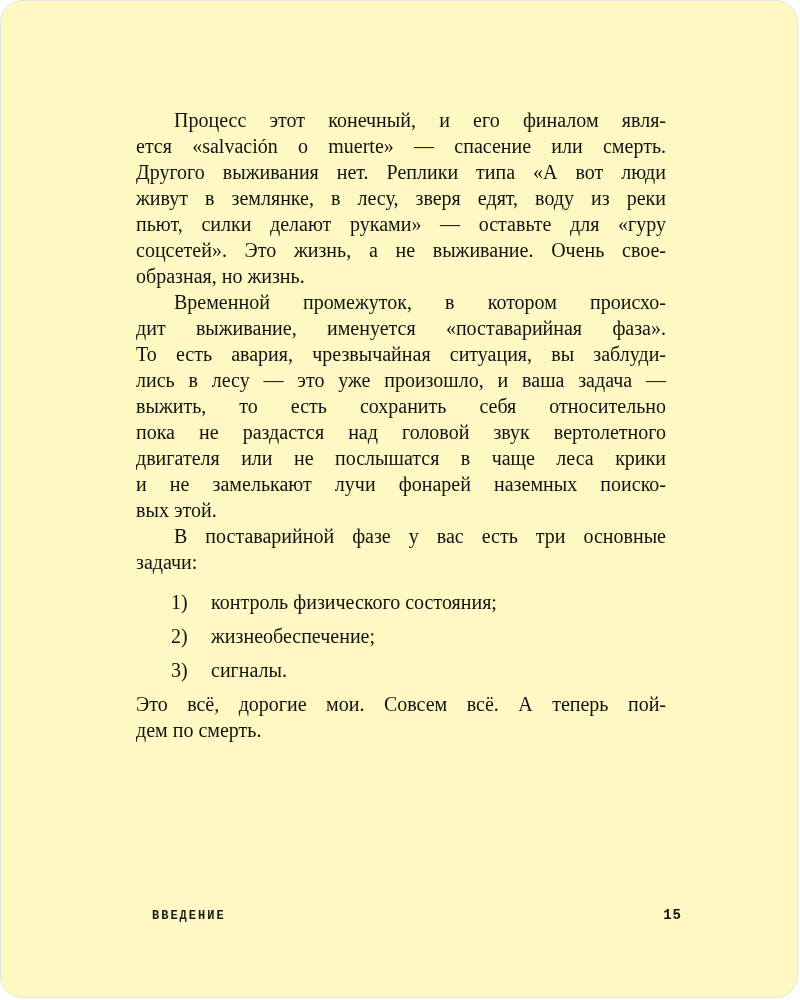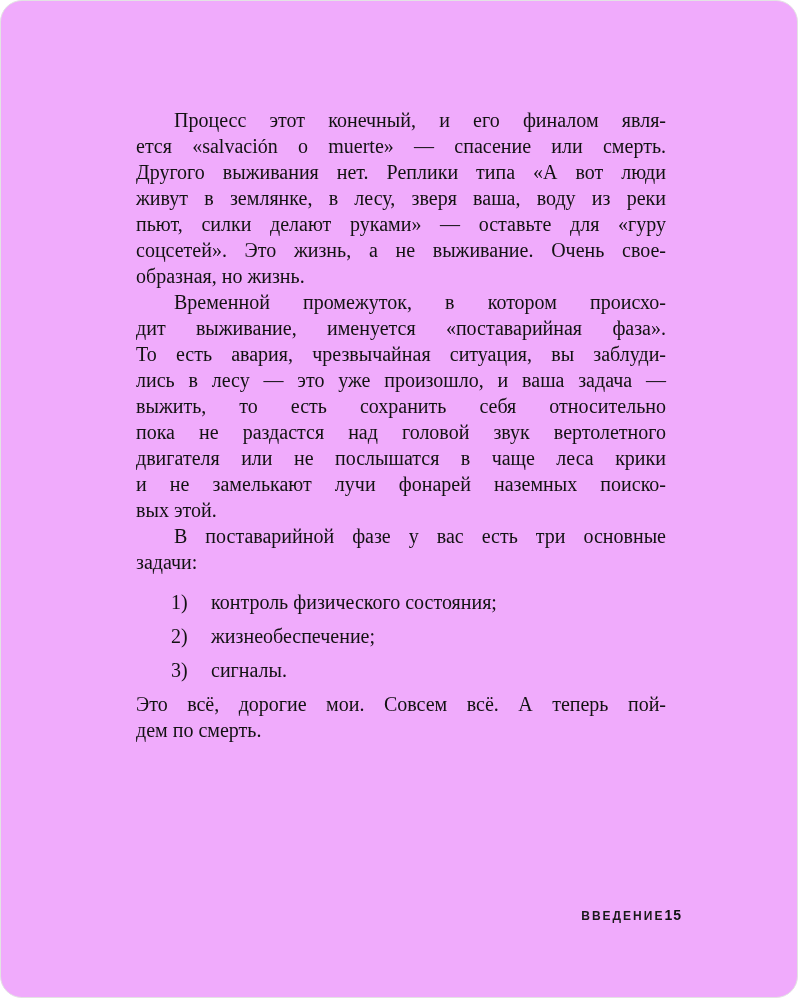--- a/index.html
+++ b/index.html
@@ -14,21 +14,21 @@
     font-family: "Liberation Serif", "DejaVu Serif", serif;
     color: #121212;
   }
   .page {
     position: absolute;
     left: 0; top: 0;
     width: 798px;
     height: 998px;
     border: 1px solid #e3e3e3;
     border-radius: 22px;
-    background: #f0abfc;
+    background: #fef9c3;
     box-sizing: border-box;
   }
   .content {
     position: absolute;
     left: 135px;
     top: 106px;
     width: 530px;
     font-size: 20px;
     line-height: 26px;
   }
@@ -55,23 +55,23 @@
     top: 0;
   }
   .para.gap-top { margin-top: 8px; }
   .para.gap-top2 { margin-top: 20px; }
   .footer {
     position: absolute;
     left: 135px;
     top: 906px;
     width: 530px;
     display: flex;
-    justify-content: flex-end;
+    justify-content: space-between;
     align-items: baseline;
-    font-family: Liberation Sans, sans-serif;
+    font-family: Liberation Mono, monospace;
     padding-left: 16px;
   }
   .running-head {
     font-size: 12px;
     font-weight: bold;
     letter-spacing: 2px;
     color: #1a1a1a;
   }
   .page-number {
     font-size: 14px;
@@ -83,21 +83,21 @@
 </head>
 <body>
 
 <div class="page">
   <div class="content">
 
     <div class="para">
       <div class="line indent">Процесс этот конечный, и его финалом явля-</div>
       <div class="line">ется «salvación o muerte» — спасение или смерть.</div>
       <div class="line">Другого выживания нет. Реплики типа «А вот люди</div>
-      <div class="line">живут в землянке, в лесу, зверя ваша, воду из реки</div>
+      <div class="line">живут в землянке, в лесу, зверя едят, воду из реки</div>
       <div class="line">пьют, силки делают руками» — оставьте для «гуру</div>
       <div class="line">соцсетей». Это жизнь, а не выживание. Очень свое-</div>
       <div class="line last">образная, но жизнь.</div>
     </div>
 
     <div class="para">
       <div class="line indent">Временной промежуток, в котором происхо-</div>
       <div class="line">дит выживание, именуется «поставарийная фаза».</div>
       <div class="line">То есть авария, чрезвычайная ситуация, вы заблуди-</div>
       <div class="line">лись в лесу — это уже произошло, и ваша задача —</div>

